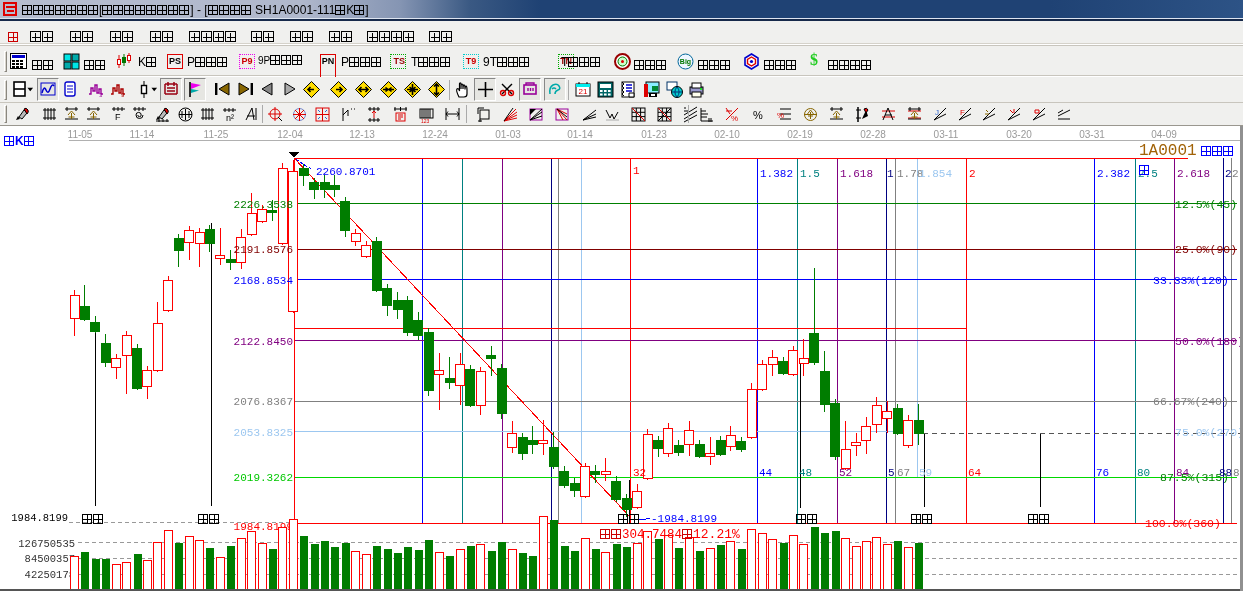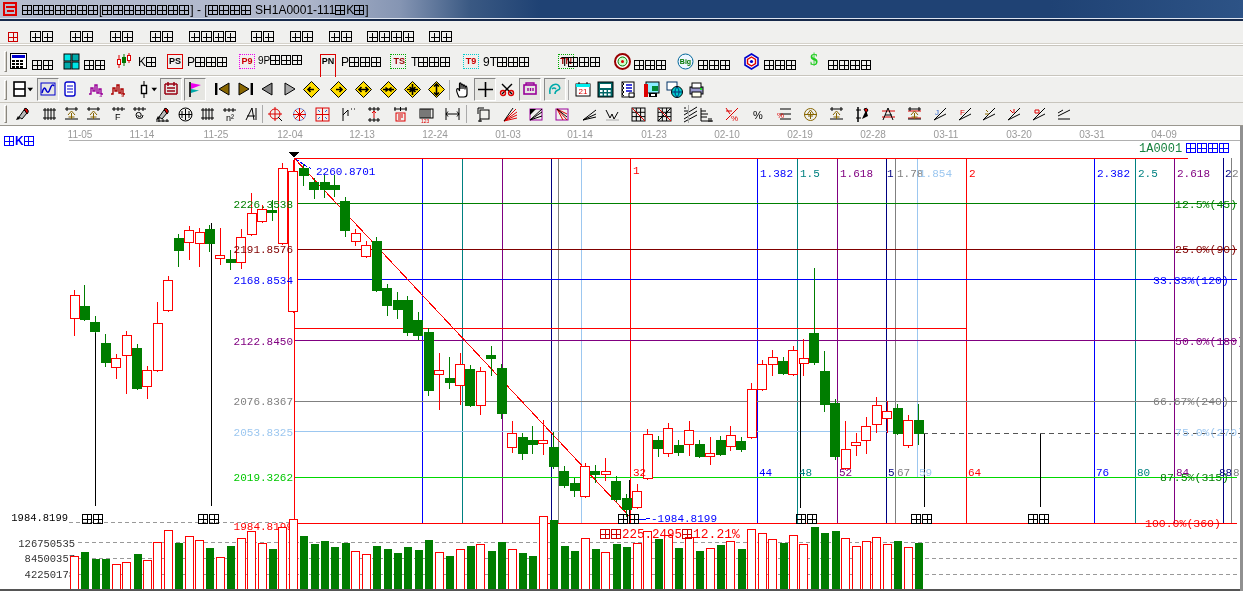--- a/index.html
+++ b/index.html
@@ -812,20 +812,20 @@
       <rect x="862.5" y="541" width="8" height="48" fill="#fff" stroke="#f00"></rect>
       <rect x="872.5" y="537" width="8" height="52" fill="#fff" stroke="#f00"></rect>
       <rect x="883.5" y="544" width="8" height="45" fill="#fff" stroke="#f00"></rect>
       <rect x="893.5" y="541" width="8" height="48" fill="#007d00"></rect>
       <rect x="904.5" y="547" width="8" height="42" fill="#fff" stroke="#f00"></rect>
       <rect x="914.5" y="543" width="8" height="46" fill="#007d00"></rect>
       <rect x="0" y="589" width="1243" height="2" fill="#555"></rect>
       <rect x="1240" y="126" width="3" height="465" fill="#909090"></rect>
     </svg>
 <span class="abs" style="left:4px;top:134px;color:#00f;font-size:12px"><i class="hz blue"></i><b style="font-family:'Liberation Sans'">K</b><i class="hz blue"></i></span>
-    <span class="abs" style="left:1139px;top:141px;color:#15803d;font-size:12px"><span style="font-family:'Liberation Mono'">1A0001</span> <i class="hz blue"></i><i class="hz blue"></i><i class="hz blue"></i><i class="hz blue"></i></span>
+    <span class="abs" style="left:1139px;top:141px;color:#a16207;font-size:16px"><span style="font-family:'Liberation Mono'">1A0001</span> <i class="hz blue"></i><i class="hz blue"></i><i class="hz blue"></i><i class="hz blue"></i></span>
     <span class="abs" style="left:82px;top:509px"><i class="hz"></i><i class="hz"></i></span>
     <span class="abs" style="left:198px;top:509px"><i class="hz"></i><i class="hz"></i></span>
     <span class="abs" style="left:618px;top:509px"><i class="hz"></i><i class="hz"></i></span>
     <span class="abs" style="left:796px;top:509px"><i class="hz"></i><i class="hz"></i></span>
     <span class="abs" style="left:911px;top:509px"><i class="hz"></i><i class="hz"></i></span>
     <span class="abs" style="left:1028px;top:509px"><i class="hz"></i><i class="hz"></i></span>
-    <span class="abs" style="left:600px;top:527px;color:#f00;font-size:12px"><i class="hz red"></i><i class="hz red"></i><span style="font-family:'Liberation Mono';font-size:12.5px">225.2495</span><i class="hz red"></i><span style="font-family:'Liberation Mono';font-size:13px">12.21%</span></span>
+    <span class="abs" style="left:600px;top:527px;color:#f00;font-size:12px"><i class="hz red"></i><i class="hz red"></i><span style="font-family:'Liberation Mono';font-size:12.5px">304.7484</span><i class="hz red"></i><span style="font-family:'Liberation Mono';font-size:13px">12.21%</span></span>
 </div>
 </body></html>

